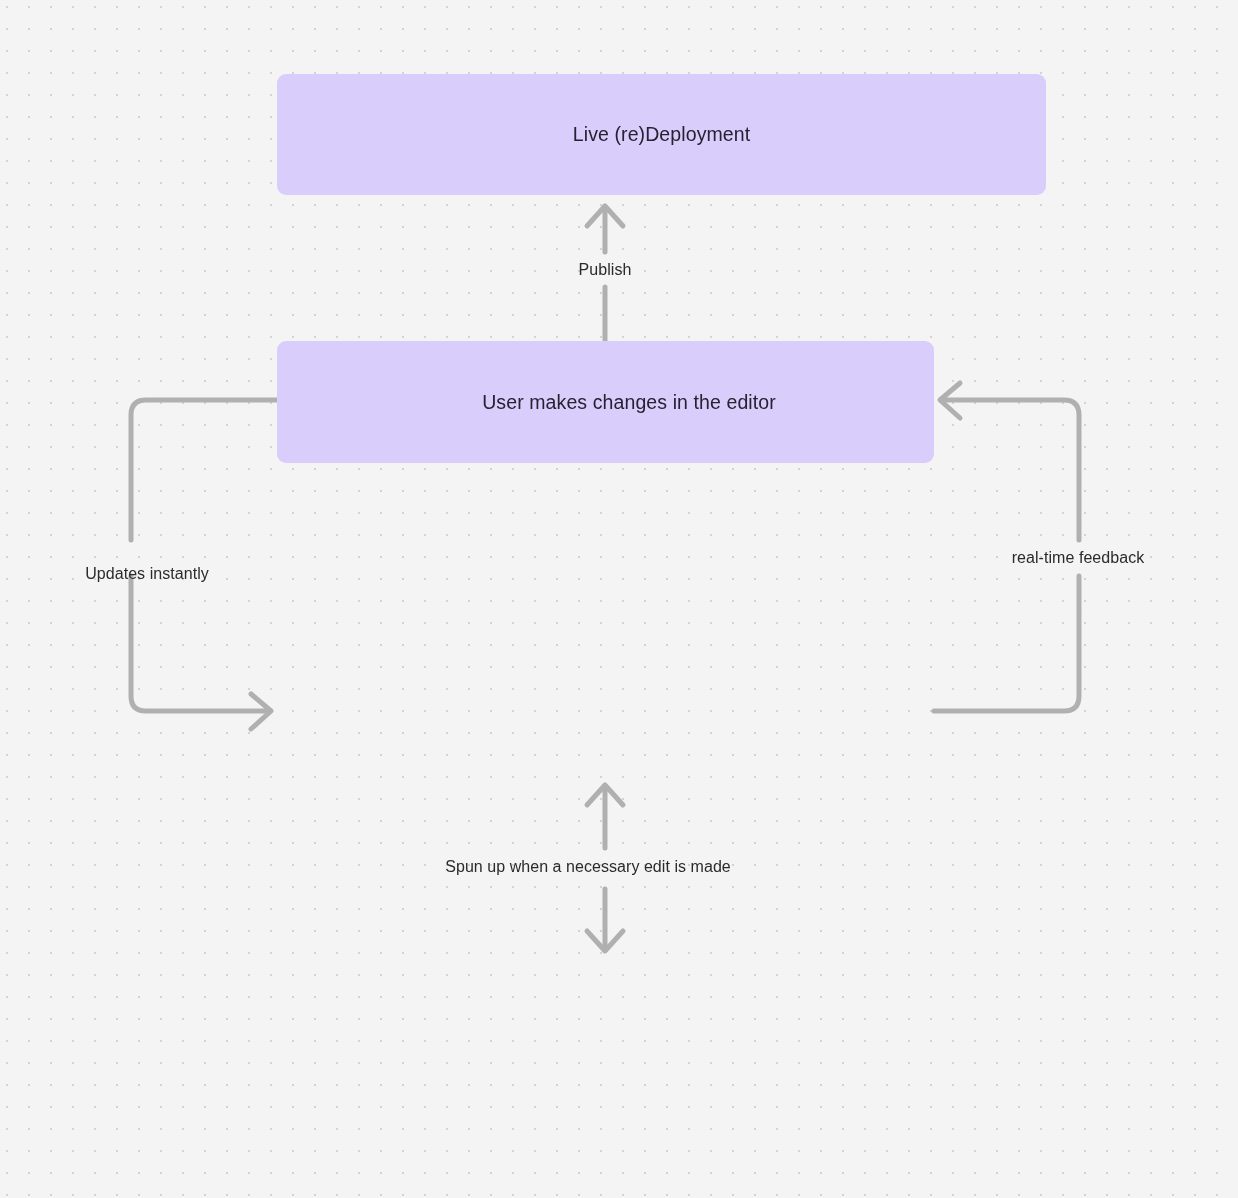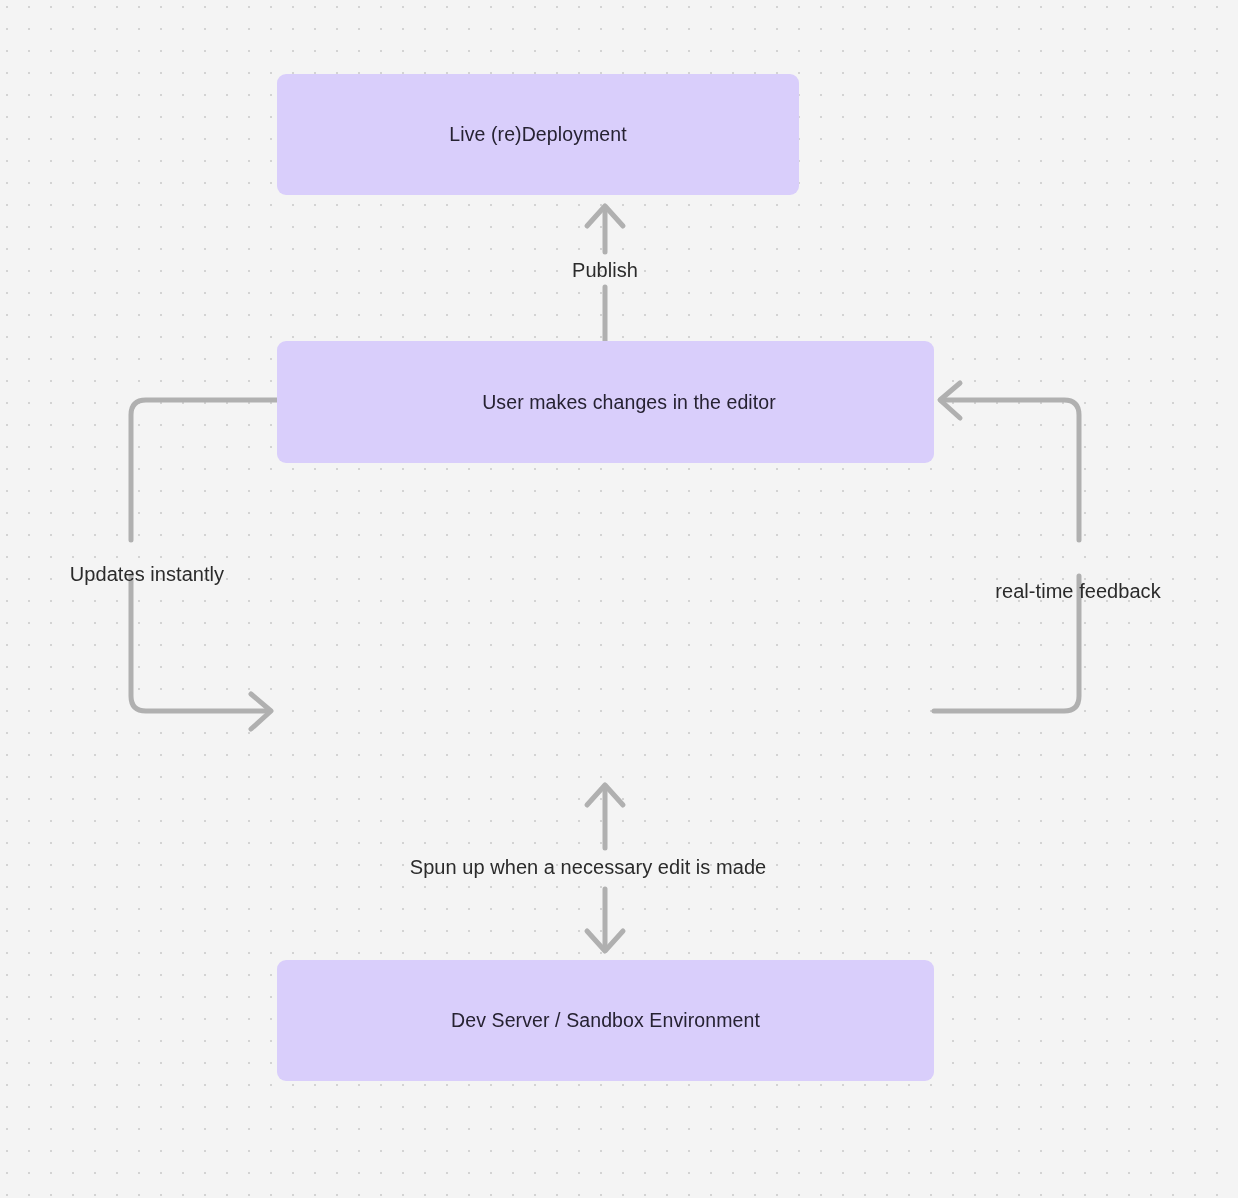--- a/index.html
+++ b/index.html
@@ -41,38 +41,38 @@
   }
   .node-label {
     font-size: 19.5px;
     color: #262232;
     letter-spacing: 0.1px;
     text-align: center;
     line-height: 1.25;
   }
   .edge-label {
     position: absolute;
-    font-size: 20px;
+    font-size: 16px;
     color: #2b2b2b;
     white-space: nowrap;
     letter-spacing: 0.05px;
     transform: translate(-50%, -50%);
     line-height: 1;
   }
 
   
-  #node-live       { left: 277px; top: 74px;  width: 522px; height: 121px; }
+  #node-live       { left: 277px; top: 74px;  width: 769px; height: 121px; }
   #node-editor     { left: 277px; top: 341px; width: 657px; height: 122px; padding-left: 47px; }
   #node-preview    { left: 277px; top: 652px; width: 657px; height: 121px; }
   #node-devserver  { left: 277px; top: 960px; width: 657px; height: 121px; }
 
   
   #label-publish   { left: 605px; top: 270px; }
   #label-updates   { left: 147px; top: 558px; margin-top: 16px; }
-  #label-realtime  { left: 1078px; top: 558px; margin-top: 33px; }
+  #label-realtime  { left: 1078px; top: 558px; }
   #label-spun      { left: 588px; top: 867px; }
 </style>
 </head>
 <body>
 
 <div id="canvas">
 
   <svg class="edges" viewBox="0 0 1238 1198" width="1238" height="1198" xmlns="http://www.w3.org/2000/svg">
 
     <g>
@@ -103,23 +103,20 @@
 
   <div class="node" id="node-live">
     <span class="node-label">Live (re)Deployment</span>
   </div>
 
   <div class="node" id="node-editor">
     <span class="node-label">User makes changes in the editor</span>
   </div>
 
 
-  <div class="node" id="node-devserver">
-    <span class="node-label">Dev Server / Sandbox Environment</span>
-  </div>
 
   <div class="edge-label" id="label-publish">Publish</div>
 
   <div class="edge-label" id="label-updates">Updates instantly</div>
 
   <div class="edge-label" id="label-realtime">real-time feedback</div>
 
   <div class="edge-label" id="label-spun">Spun up when a necessary edit is made</div>
 
 </div>

